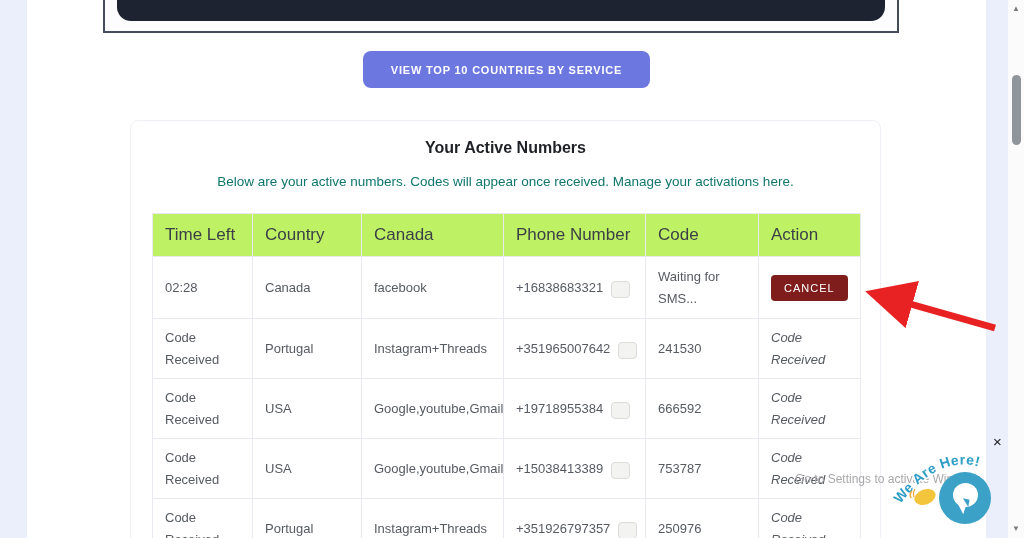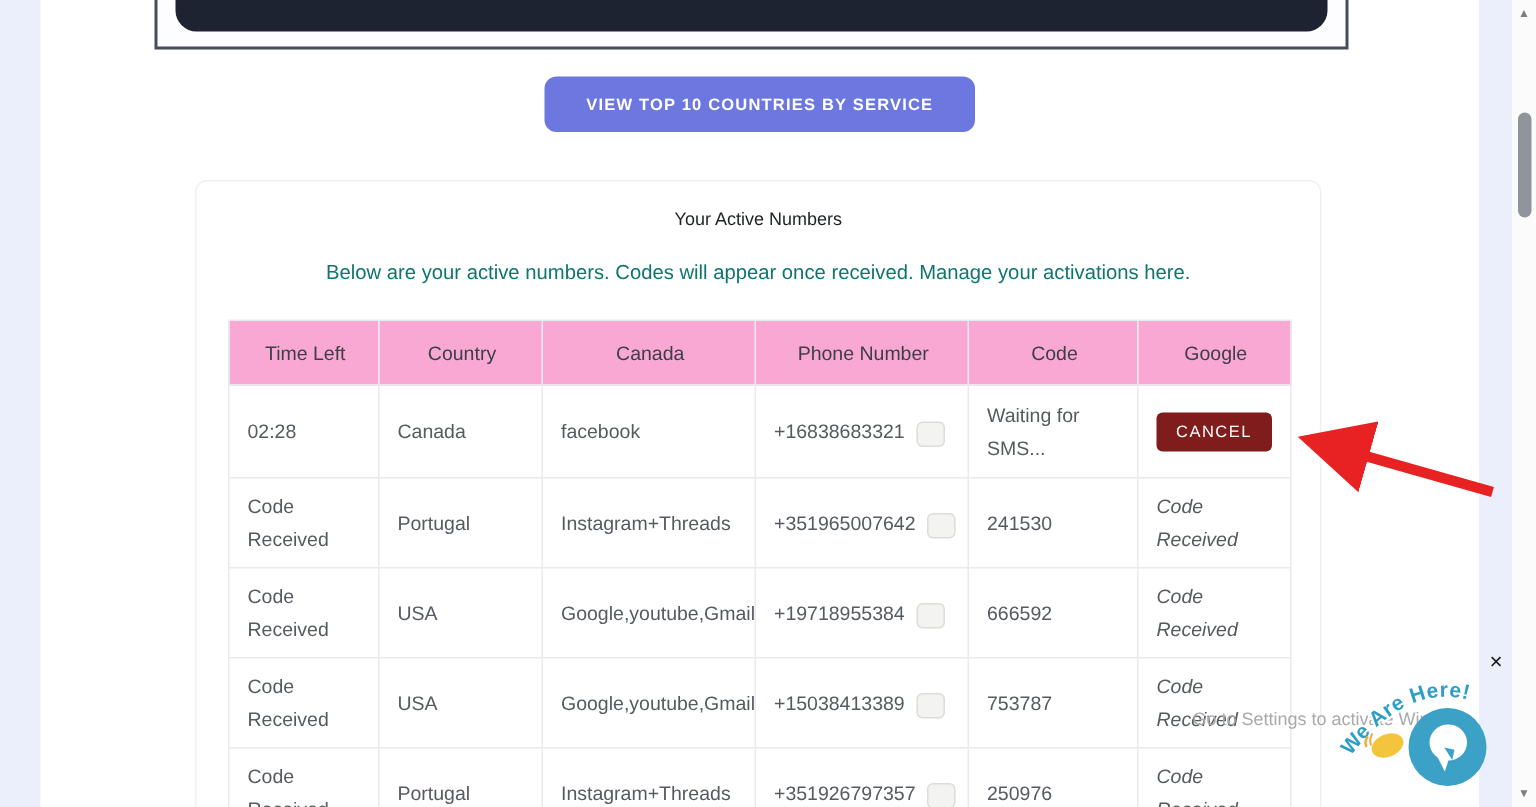--- a/index.html
+++ b/index.html
@@ -17,30 +17,30 @@
                  background:#1d2330; border-radius:0 0 14px 14px; }
 
   .view-top-btn { position:absolute; left:363px; top:51px; width:287px; height:37px;
                   background:#6d77e0; border:none; border-radius:8px; color:#ffffff;
                   font-family:"Liberation Sans", sans-serif;
                   font-size:11px; font-weight:bold; letter-spacing:0.8px; cursor:pointer; }
 
   .card { position:absolute; left:130px; top:120px; width:751px; height:500px;
           background:#ffffff; border:1px solid #eef0f5; border-radius:8px; }
   .card-title { position:absolute; left:0; top:18px; width:100%; text-align:center;
-                font-size:12px; font-weight:normal; color:#1e2125; }
+                font-size:16px; font-weight:bold; color:#1e2125; }
   .card-subtitle { position:absolute; left:0; top:53px; width:100%; text-align:center;
                    font-size:13.5px; color:#0f766e; }
 
   table.numbers { position:absolute; left:21px; top:92px; width:708px;
                   border-collapse:collapse; table-layout:fixed; }
   table.numbers th, table.numbers td { border:1px solid #e9eaef; text-align:left;
                   padding:8px 10px 8px 12px; vertical-align:middle; }
-  table.numbers th { background:#f9a8d4; height:43px; font-size:13px; font-weight:normal;
-                  color:#3c4046;text-align:center; }
+  table.numbers th { background:#bef264; height:43px; font-size:17px; font-weight:normal;
+                  color:#3c4046; }
   table.numbers td { height:60px; font-size:13px; color:#565b62; line-height:1.65; }
   .code-green { color:#2b9586; font-weight:normal; font-size:13.5px; }
   .action-received { font-style:italic; color:#5d6167; }
   .phone-wrap { display:flex; align-items:flex-end; gap:8px; }
   .copy-btn { width:19px; height:17px; background:#f3f3f1; border:1px solid #dcdcd8;
               border-radius:4px; cursor:pointer; flex:0 0 auto; }
   .cancel-btn { background:#7f1d1d; color:#ffffff; border:none; border-radius:4px;
                 font-family:"Liberation Sans", sans-serif;
                 font-size:11px; font-weight:normal; letter-spacing:1px;
                 padding:7px 13px; cursor:pointer; }
@@ -99,21 +99,21 @@
         <col style="width:113px">
         <col style="width:102px">
     </colgroup>
     <thead>
       <tr>
         <th>Time Left</th>
         <th>Country</th>
         <th>Canada</th>
         <th>Phone Number</th>
         <th>Code</th>
-        <th>Google</th>
+        <th>Action</th>
       </tr>
     </thead>
     <tbody>
       <tr style="height:62px;margin-left:11px;">
         <td>02:28</td>
         <td>Canada</td>
         <td>facebook</td>
         <td>
           <div class="phone-wrap">
             <span>+16838683321</span>

